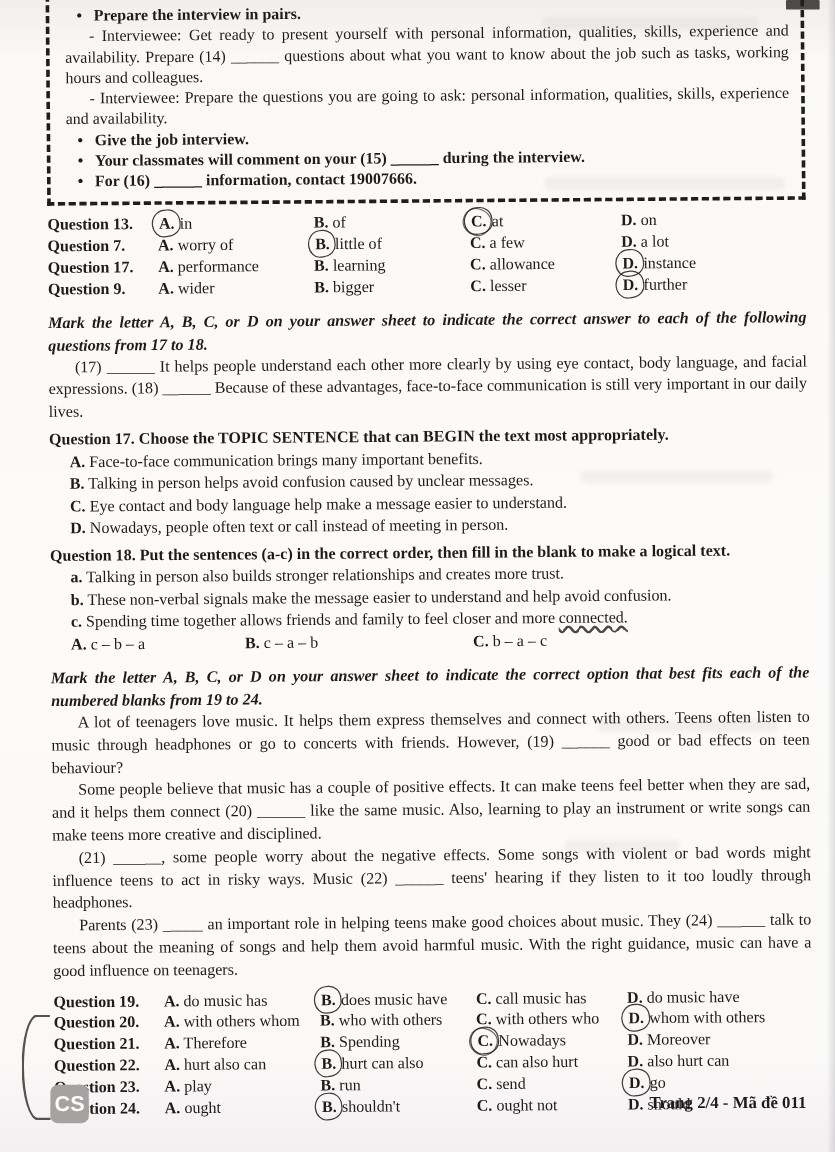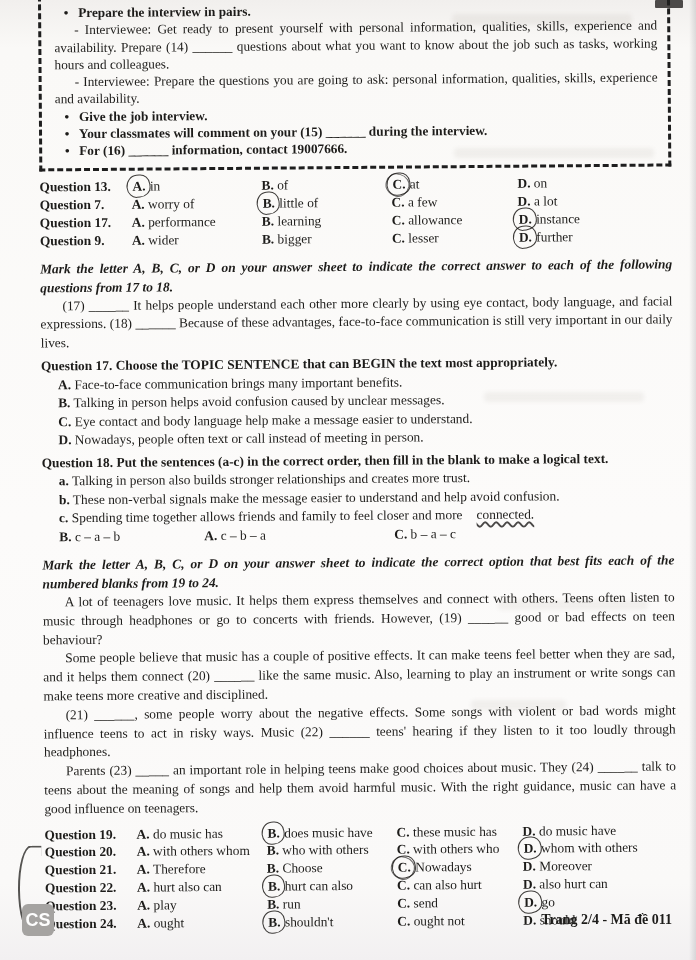--- a/index.html
+++ b/index.html
@@ -30,27 +30,27 @@
   .qopt { padding-left:17px; }
   .q18opts { display:grid; grid-template-columns:145px 190px 130px 1fr; padding-left:17px; }
   
   .circ { position:relative; display:inline-block; padding:0 1px; }
   .circ::before { content:""; position:absolute; top:-3px; bottom:-2px; left:-5px; right:-4px;
     border:1.7px solid rgba(28,26,24,.85); border-radius:52% 48% 55% 45% / 58% 52% 48% 55%;
     transform:rotate(-6deg); }
   .circ.scrib::after { content:""; position:absolute; top:-2px; bottom:-3px; left:-6px; right:-3px;
     border:1.5px solid rgba(28,26,24,.65); border-radius:46% 54% 44% 56% / 50% 46% 58% 50%;
     transform:rotate(16deg); }
-  .pen-underline { text-decoration:underline wavy rgba(30,28,26,.8) 1.5px; text-underline-offset:2px; margin-left:14px;text-align:right; }
+  .pen-underline { text-decoration:underline wavy rgba(30,28,26,.8) 1.5px; text-underline-offset:2px; margin-left:3px;text-align:right; }
   .mc19 { position:relative; }
   .side-arc { position:absolute; left:-27px; top:19px; width:22px; height:84px;
     border:2.2px solid rgba(30,28,26,.75); border-right:none;
     border-radius:55% 0 0 55% / 50% 0 0 50%; }
   
-  .watermark { position:absolute; left:22px; bottom:24px; display:flex; align-items:flex-end; gap:11px;
+  .watermark { position:absolute; left:42px; bottom:24px; display:flex; align-items:flex-end; gap:11px;
     color:#aba9a7; font-family:"Liberation Sans","DejaVu Sans",sans-serif; font-size:27px; z-index:5; }
   .cs-logo { width:32px; height:32px; border-radius:6px; background:#a5a3a1; color:#fdfdfd;
     font-weight:bold; font-size:18px; display:flex; align-items:center; justify-content:center;
     font-family:"Liberation Sans",sans-serif; }
   .page-label { position:absolute; right:24px; bottom:32px; font-weight:bold; font-size:14px; z-index:5; }
   
   .edge-right { position:absolute; right:0; top:0; width:7px; height:100%;
     background:linear-gradient(to left, rgba(70,70,80,.16), transparent); pointer-events:none; }
   .corner-mark { position:absolute; top:0; right:13px; width:28px; height:8px; background:#23211f; opacity:.8; border-radius:1px; }
   .bleed { position:absolute; background:#6b5f4e; opacity:.07; filter:blur(2px); border-radius:4px; pointer-events:none; }
@@ -141,52 +141,52 @@
       <div class="qopt"><span class="okey">C.</span> <span>Eye contact and body language help make a message easier to understand.</span></div>
       <div class="qopt"><span class="okey">D.</span> <span>Nowadays, people often text or call instead of meeting in person.</span></div>
     </div>
 
     <div class="qblock">
       <div><span class="qlabel">Question 18.</span> <span class="qstem">Put the sentences (a-c) in the correct order, then fill in the blank to make a logical text.</span></div>
       <div class="qopt"><span class="okey">a.</span> <span>Talking in person also builds stronger relationships and creates more trust.</span></div>
       <div class="qopt"><span class="okey">b.</span> <span>These non-verbal signals make the message easier to understand and help avoid confusion.</span></div>
       <div class="qopt"><span class="okey">c.</span> <span>Spending time together allows friends and family to feel closer and more</span><span class="pen-underline">connected.</span></div>
       <div class="q18opts">
+        <span><span class="okey">A.</span> <span>c – b – a</span></span>
         <span><span class="okey">B.</span> <span>c – a – b</span></span>
-        <span><span class="okey">A.</span> <span>c – b – a</span></span>
         <span><span class="okey">C.</span> <span>b – a – c</span></span>
       </div>
     </div>
 
     <div class="instr">Mark the letter A, B, C, or D on your answer sheet to indicate the correct option that best fits each of the numbered blanks from 19 to 24.</div>
     <div class="passage">A lot of teenagers love music. It helps them express themselves and connect with others. Teens often listen to music through headphones or go to concerts with friends. However, (19) ______ good or bad effects on teen behaviour?</div>
     <div class="passage">Some people believe that music has a couple of positive effects. It can make teens feel better when they are sad, and it helps them connect (20) ______ like the same music. Also, learning to play an instrument or write songs can make teens more creative and disciplined.</div>
     <div class="passage">(21) ______, some people worry about the negative effects. Some songs with violent or bad words might influence teens to act in risky ways. Music (22) ______ teens' hearing if they listen to it too loudly through headphones.</div>
     <div class="passage">Parents (23) _____ an important role in helping teens make good choices about music. They (24) ______ talk to teens about the meaning of songs and help them avoid harmful music. With the right guidance, music can have a good influence on teenagers.</div>
 
     <div class="mc mc2 mc19">
       <div class="side-arc"></div>
       <div class="mc-row">
         <span class="qlabel">Question 19.</span>
         <span><span class="okey">A.</span> <span>do music has</span></span>
         <span><span class="okey circ">B.</span> <span>does music have</span></span>
-        <span><span class="okey">C.</span> <span>these music has</span></span>
+        <span><span class="okey">C.</span> <span>call music has</span></span>
         <span><span class="okey">D.</span> <span>do music have</span></span>
       </div>
       <div class="mc-row">
         <span class="qlabel">Question 20.</span>
         <span><span class="okey">A.</span> <span>with others whom</span></span>
         <span><span class="okey">B.</span> <span>who with others</span></span>
         <span><span class="okey">C.</span> <span>with others who</span></span>
         <span><span class="okey circ">D.</span> <span>whom with others</span></span>
       </div>
       <div class="mc-row">
         <span class="qlabel">Question 21.</span>
         <span><span class="okey">A.</span> <span>Therefore</span></span>
-        <span><span class="okey">B.</span> <span>Choose</span></span>
+        <span><span class="okey">B.</span> <span>Spending</span></span>
         <span><span class="okey circ scrib">C.</span> <span>Nowadays</span></span>
         <span><span class="okey">D.</span> <span>Moreover</span></span>
       </div>
       <div class="mc-row">
         <span class="qlabel">Question 22.</span>
         <span><span class="okey">A.</span> <span>hurt also can</span></span>
         <span><span class="okey circ">B.</span> <span>hurt can also</span></span>
         <span><span class="okey">C.</span> <span>can also hurt</span></span>
         <span><span class="okey">D.</span> <span>also hurt can</span></span>
       </div>

